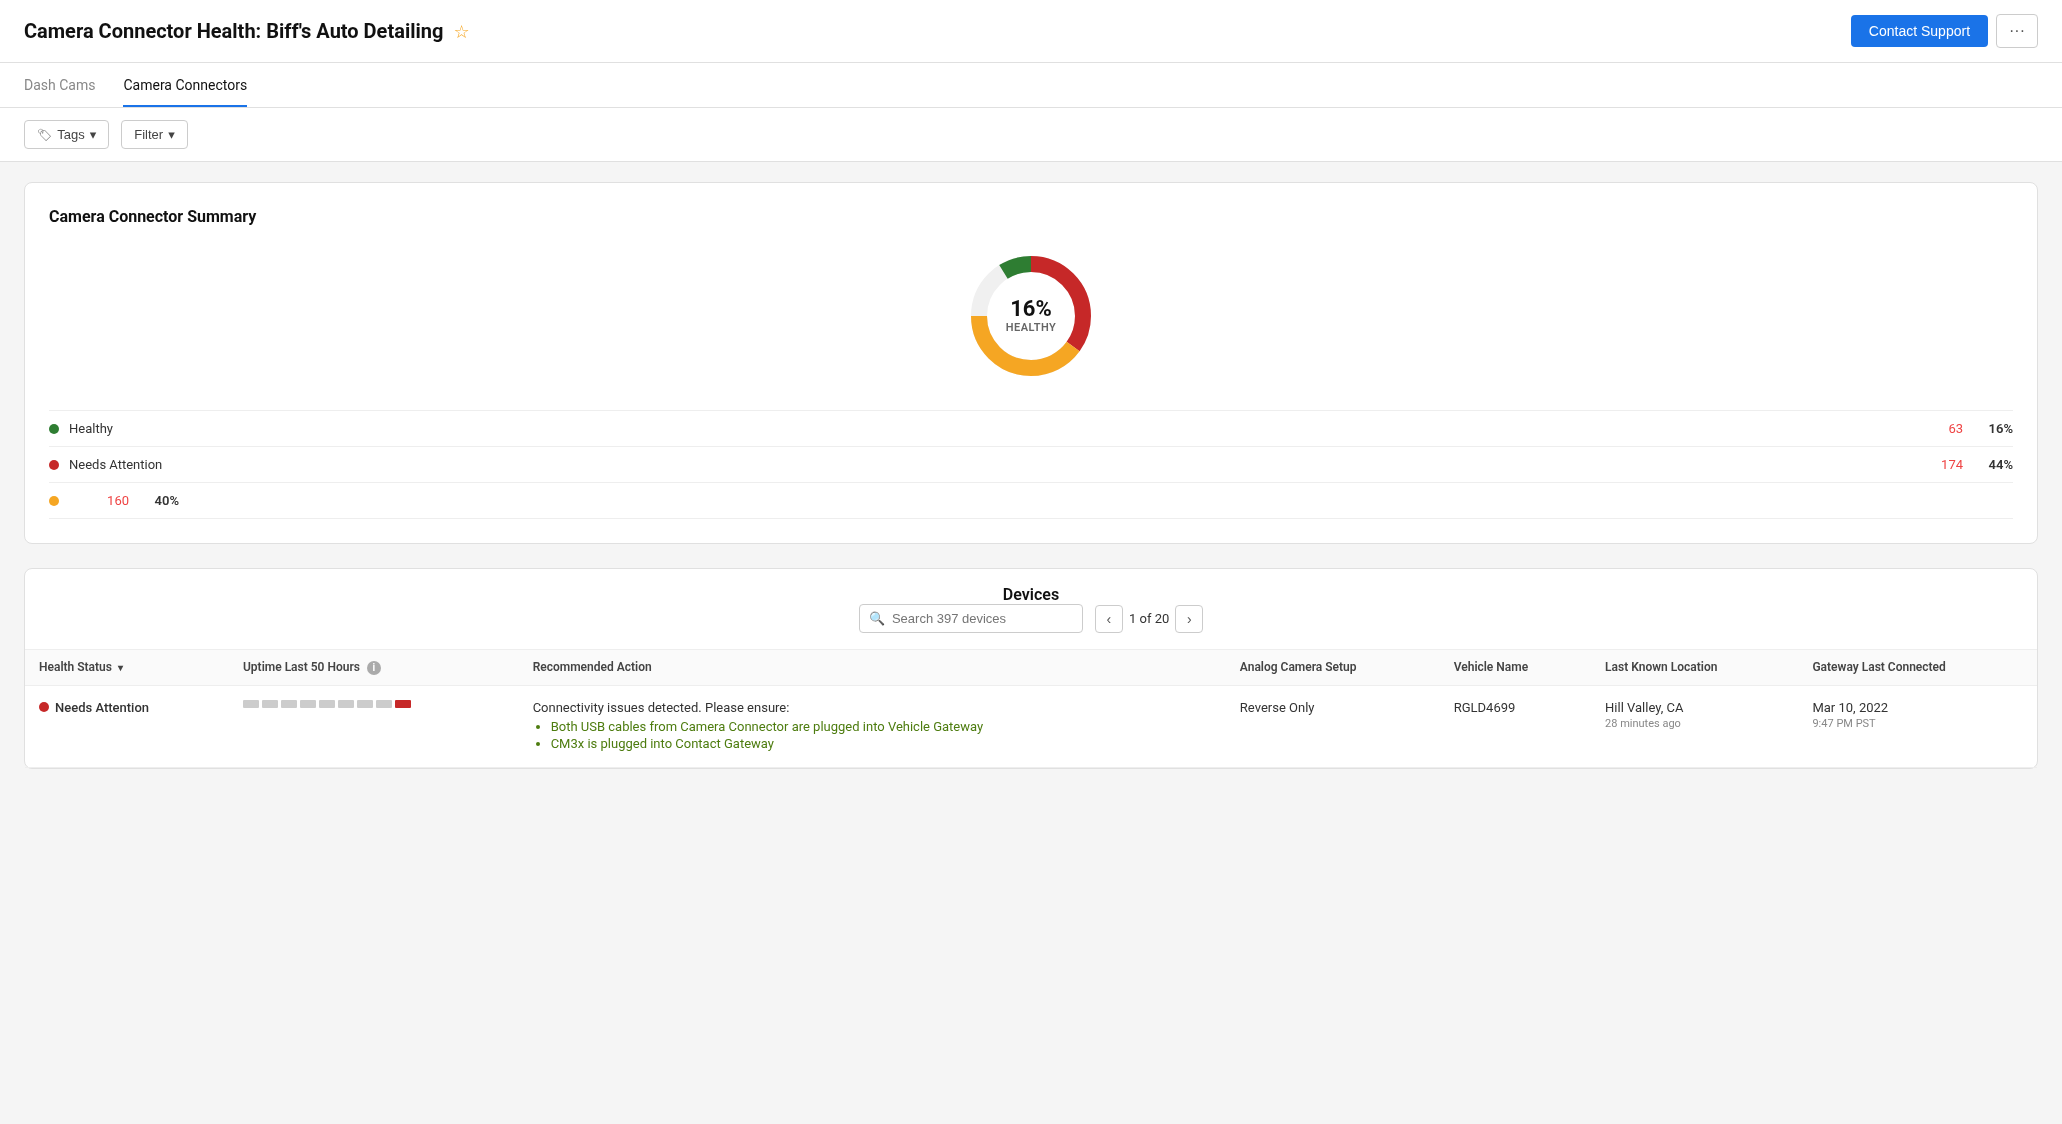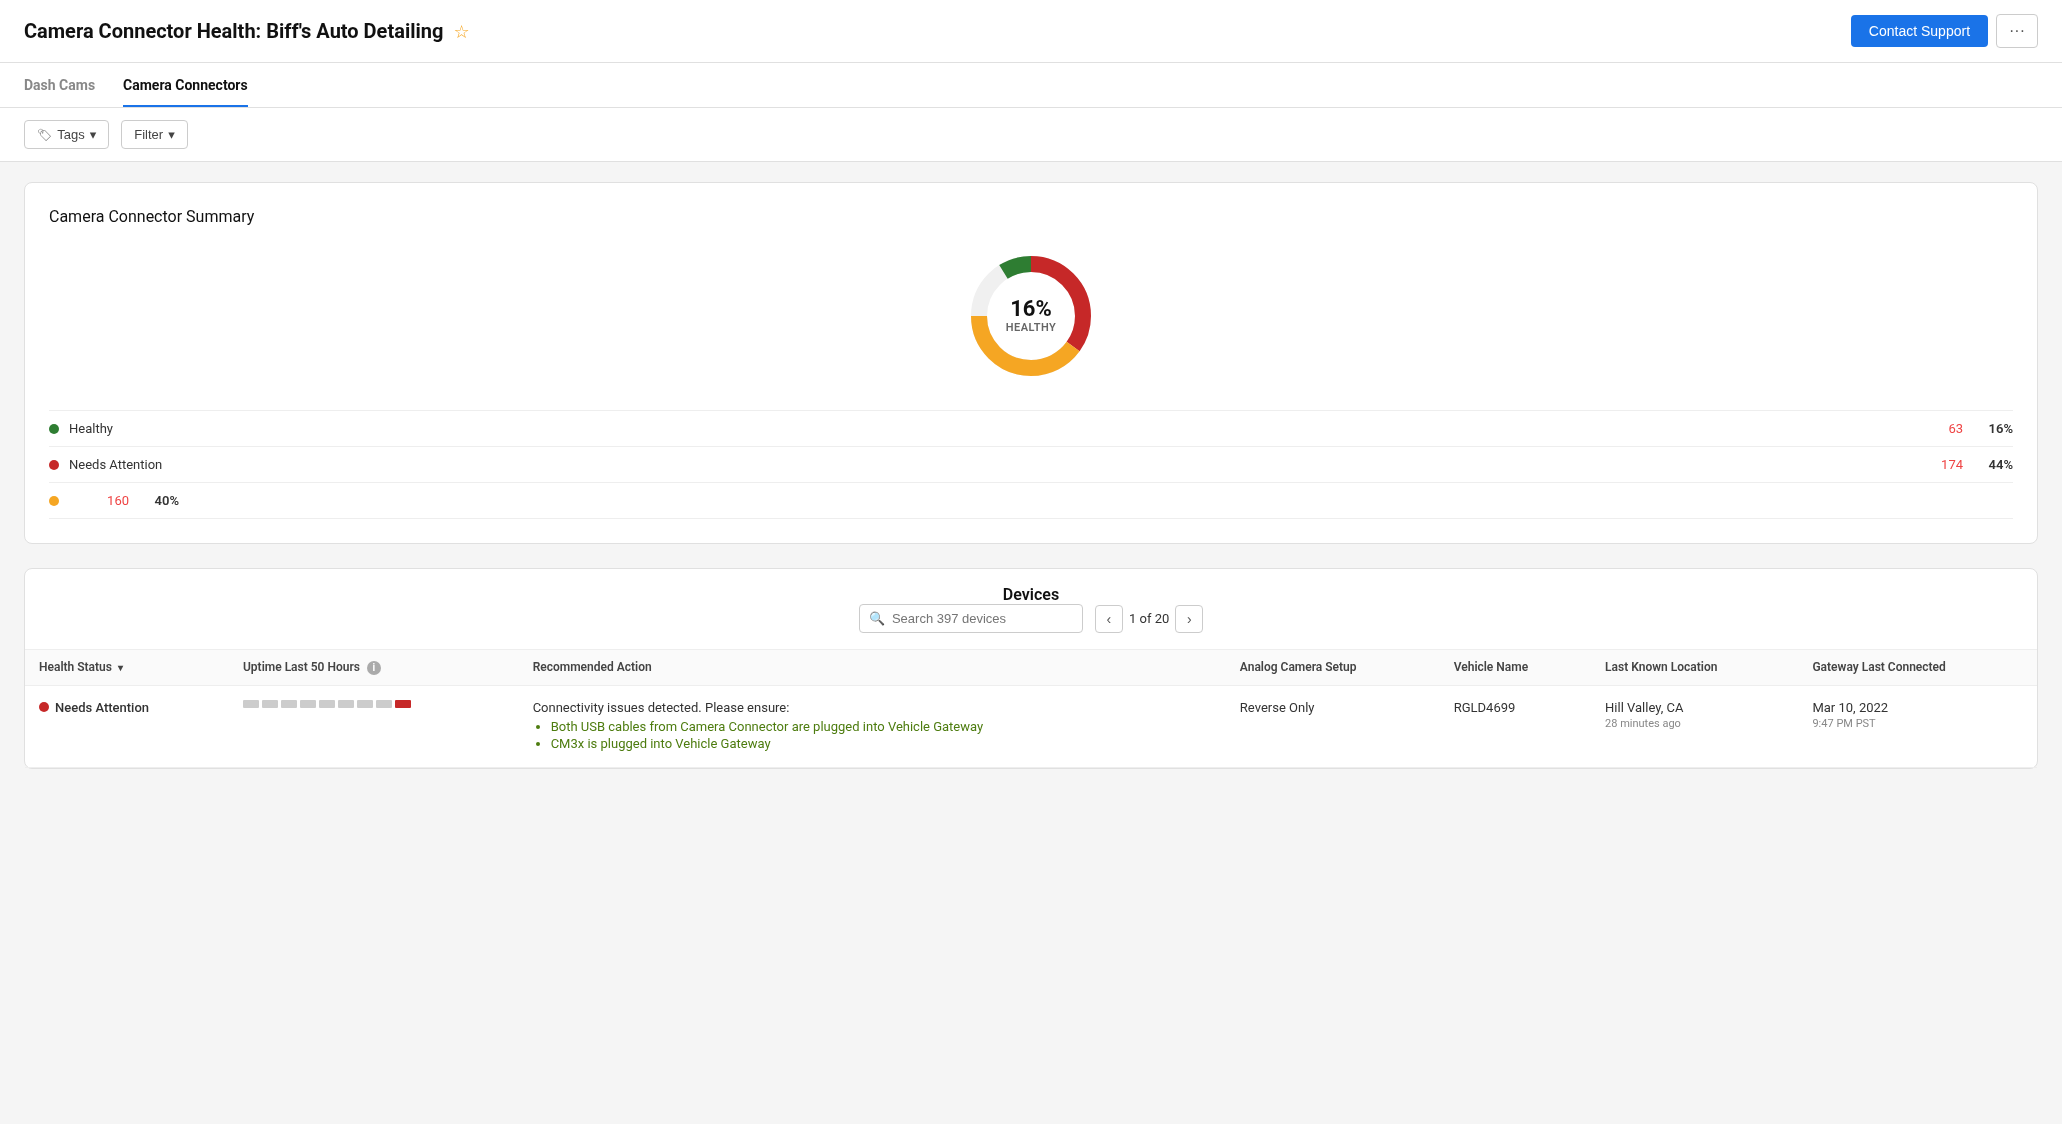--- a/index.html
+++ b/index.html
@@ -56,21 +56,21 @@
     .tabs {
       background: #fff;
       padding: 0 24px;
       display: flex;
       gap: 28px;
       border-bottom: 1px solid #e0e0e0;
     }
     .tab {
       padding: 14px 0 12px;
       font-size: 14px;
-      font-weight: 700;
+      font-weight: 400;
       color: #888;
       cursor: pointer;
       border-bottom: 2px solid transparent;
     }
     .tab.active {
       color: #111;
       border-bottom: 2px solid #1a73e8;
     }
 
     .filters-bar {
@@ -101,21 +101,21 @@
 
     .summary-card {
       background: #fff;
       border: 1px solid #e0e0e0;
       border-radius: 8px;
       padding: 24px;
       margin-bottom: 24px;
     }
     .summary-title {
       font-size: 16px;
-      font-weight: 400;
+      font-weight: 700;
       margin-bottom: 20px;
       color: #111;
     }
 
     .donut-container {
       display: flex;
       justify-content: center;
       align-items: center;
       margin-bottom: 24px;
     }
@@ -471,21 +471,21 @@
                 <div class="uptime-segment" style="width:16px;background:#ccc;"></div>
                 <div class="uptime-segment" style="width:16px;background:#ccc;"></div>
                 <div class="uptime-segment" style="width:16px;background:#c62828;"></div>
               </div>
             </td>
             <td>
               <div class="recommended-action">
                 <span>Connectivity issues detected. Please ensure:</span>
                 <ul>
                   <li>Both USB cables from Camera Connector are plugged into Vehicle Gateway</li>
-                  <li>CM3x is plugged into Vehicle Gateway</li>
+                  <li>CM3x is plugged into Contact Gateway</li>
                 </ul>
               </div>
             </td>
             <td>
               <span>Reverse Only</span>
             </td>
             <td>
               <span>RGLD4699</span>
             </td>
             <td>

